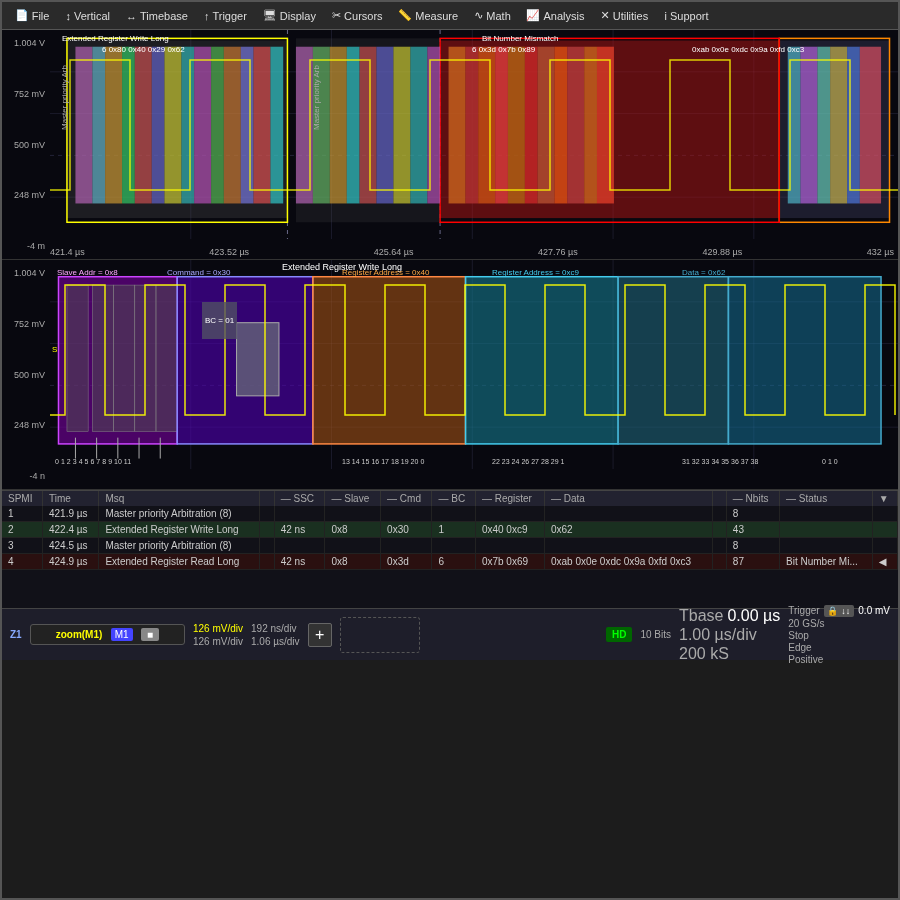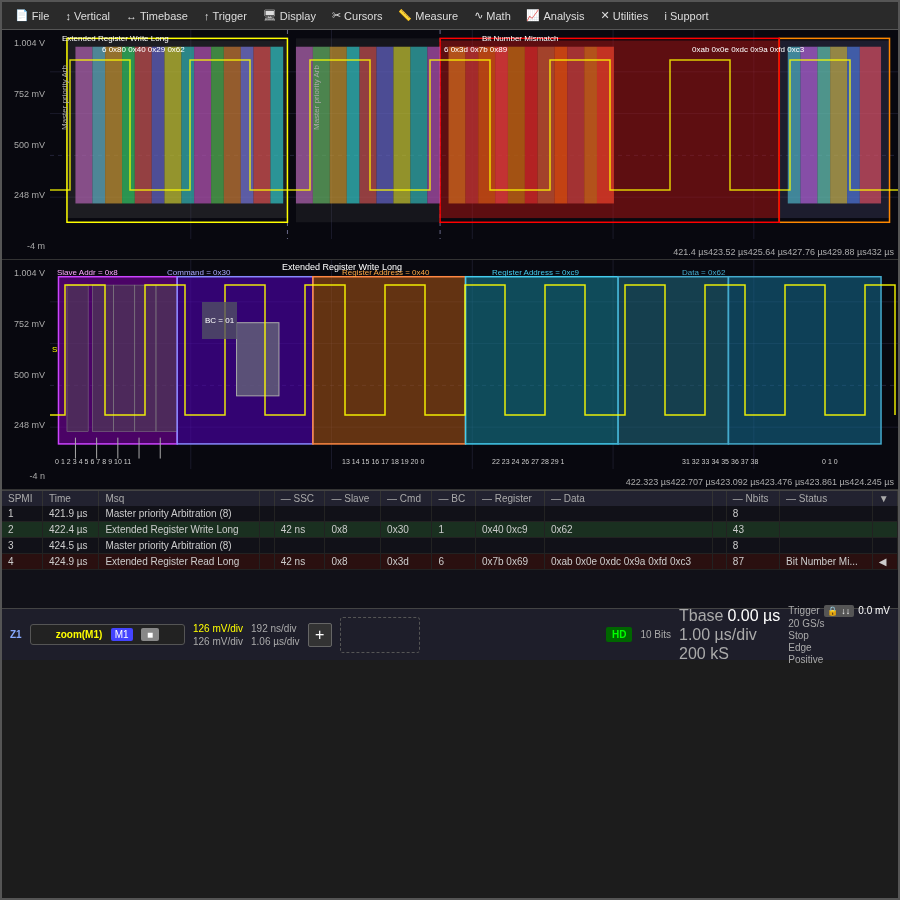--- a/index.html
+++ b/index.html
@@ -79,24 +79,24 @@
       font-size: 9px;
       color: #aaa;
       text-align: right;
       padding-right: 3px;
     }
 
     
     .x-axis {
       position: absolute;
       bottom: 2px;
-      left: 60px;
+      left: 44px;
       right: 0;
       display: flex;
-      justify-content: flex-end;
+      justify-content: space-between;
       padding: 0 4px;
     }
     .x-label {
       font-size: 9px;
       color: #aaa;
     }
 
     
     .table-area {
       background: #111118;
@@ -376,21 +376,21 @@
     </svg>
 
     <div class="wave-label wave-label-white" style="left:60px;top:4px;">Extended Register Write Long</div>
     <div class="wave-label wave-label-white" style="left:480px;top:4px;">Bit Number Mismatch</div>
 
     <div style="position:absolute;left:58px;top:20px;font-size:8px;color:#aaa;writing-mode:vertical-rl;transform:rotate(180deg);height:80px;z-index:20;">Master priority Arb</div>
     <div style="position:absolute;left:310px;top:20px;font-size:8px;color:#aaa;writing-mode:vertical-rl;transform:rotate(180deg);height:80px;z-index:20;">Master priority Arb</div>
 
     <div class="wave-label" style="left:100px;top:15px;color:#fff;font-size:8px;">6  0x80  0x40  0x29  0x62</div>
 
-    <div class="wave-label" style="left:442px;top:15px;color:#fff;font-size:8px;">6  0x3d  0x7b  0x89</div>
+    <div class="wave-label" style="left:470px;top:15px;color:#fff;font-size:8px;">6  0x3d  0x7b  0x89</div>
 
     <div class="wave-label" style="left:690px;top:15px;color:#fff;font-size:8px;">0xab  0x0e  0xdc  0x9a  0xfd  0xc3</div>
 
     <div class="x-axis">
       <span class="x-label">421.4 µs</span>
       <span class="x-label">423.52 µs</span>
       <span class="x-label">425.64 µs</span>
       <span class="x-label">427.76 µs</span>
       <span class="x-label">429.88 µs</span>
       <span class="x-label">432 µs</span>
@@ -503,28 +503,20 @@
         <span>36</span>
         <span>37</span>
         <span>38</span>
     </div>
     <div style="position:absolute;left:820px;bottom:24px;color:#ccc;font-size:7px;display:flex;gap:2px;z-index:20;">
       <span>0</span>
         <span>1</span>
         <span>0</span>
     </div>
 
-    <div class="x-axis">
-      <span class="x-label">422.323 µs</span>
-      <span class="x-label">422.707 µs</span>
-      <span class="x-label">423.092 µs</span>
-      <span class="x-label">423.476 µs</span>
-      <span class="x-label">423.861 µs</span>
-      <span class="x-label">424.245 µs</span>
-    </div>
   </div>
 
   <div class="table-area">
     <table class="spmi-table">
       <thead>
         <tr>
           <th>SPMI</th>
           <th>Time</th>
           <th>Msq</th>
           <th></th>

